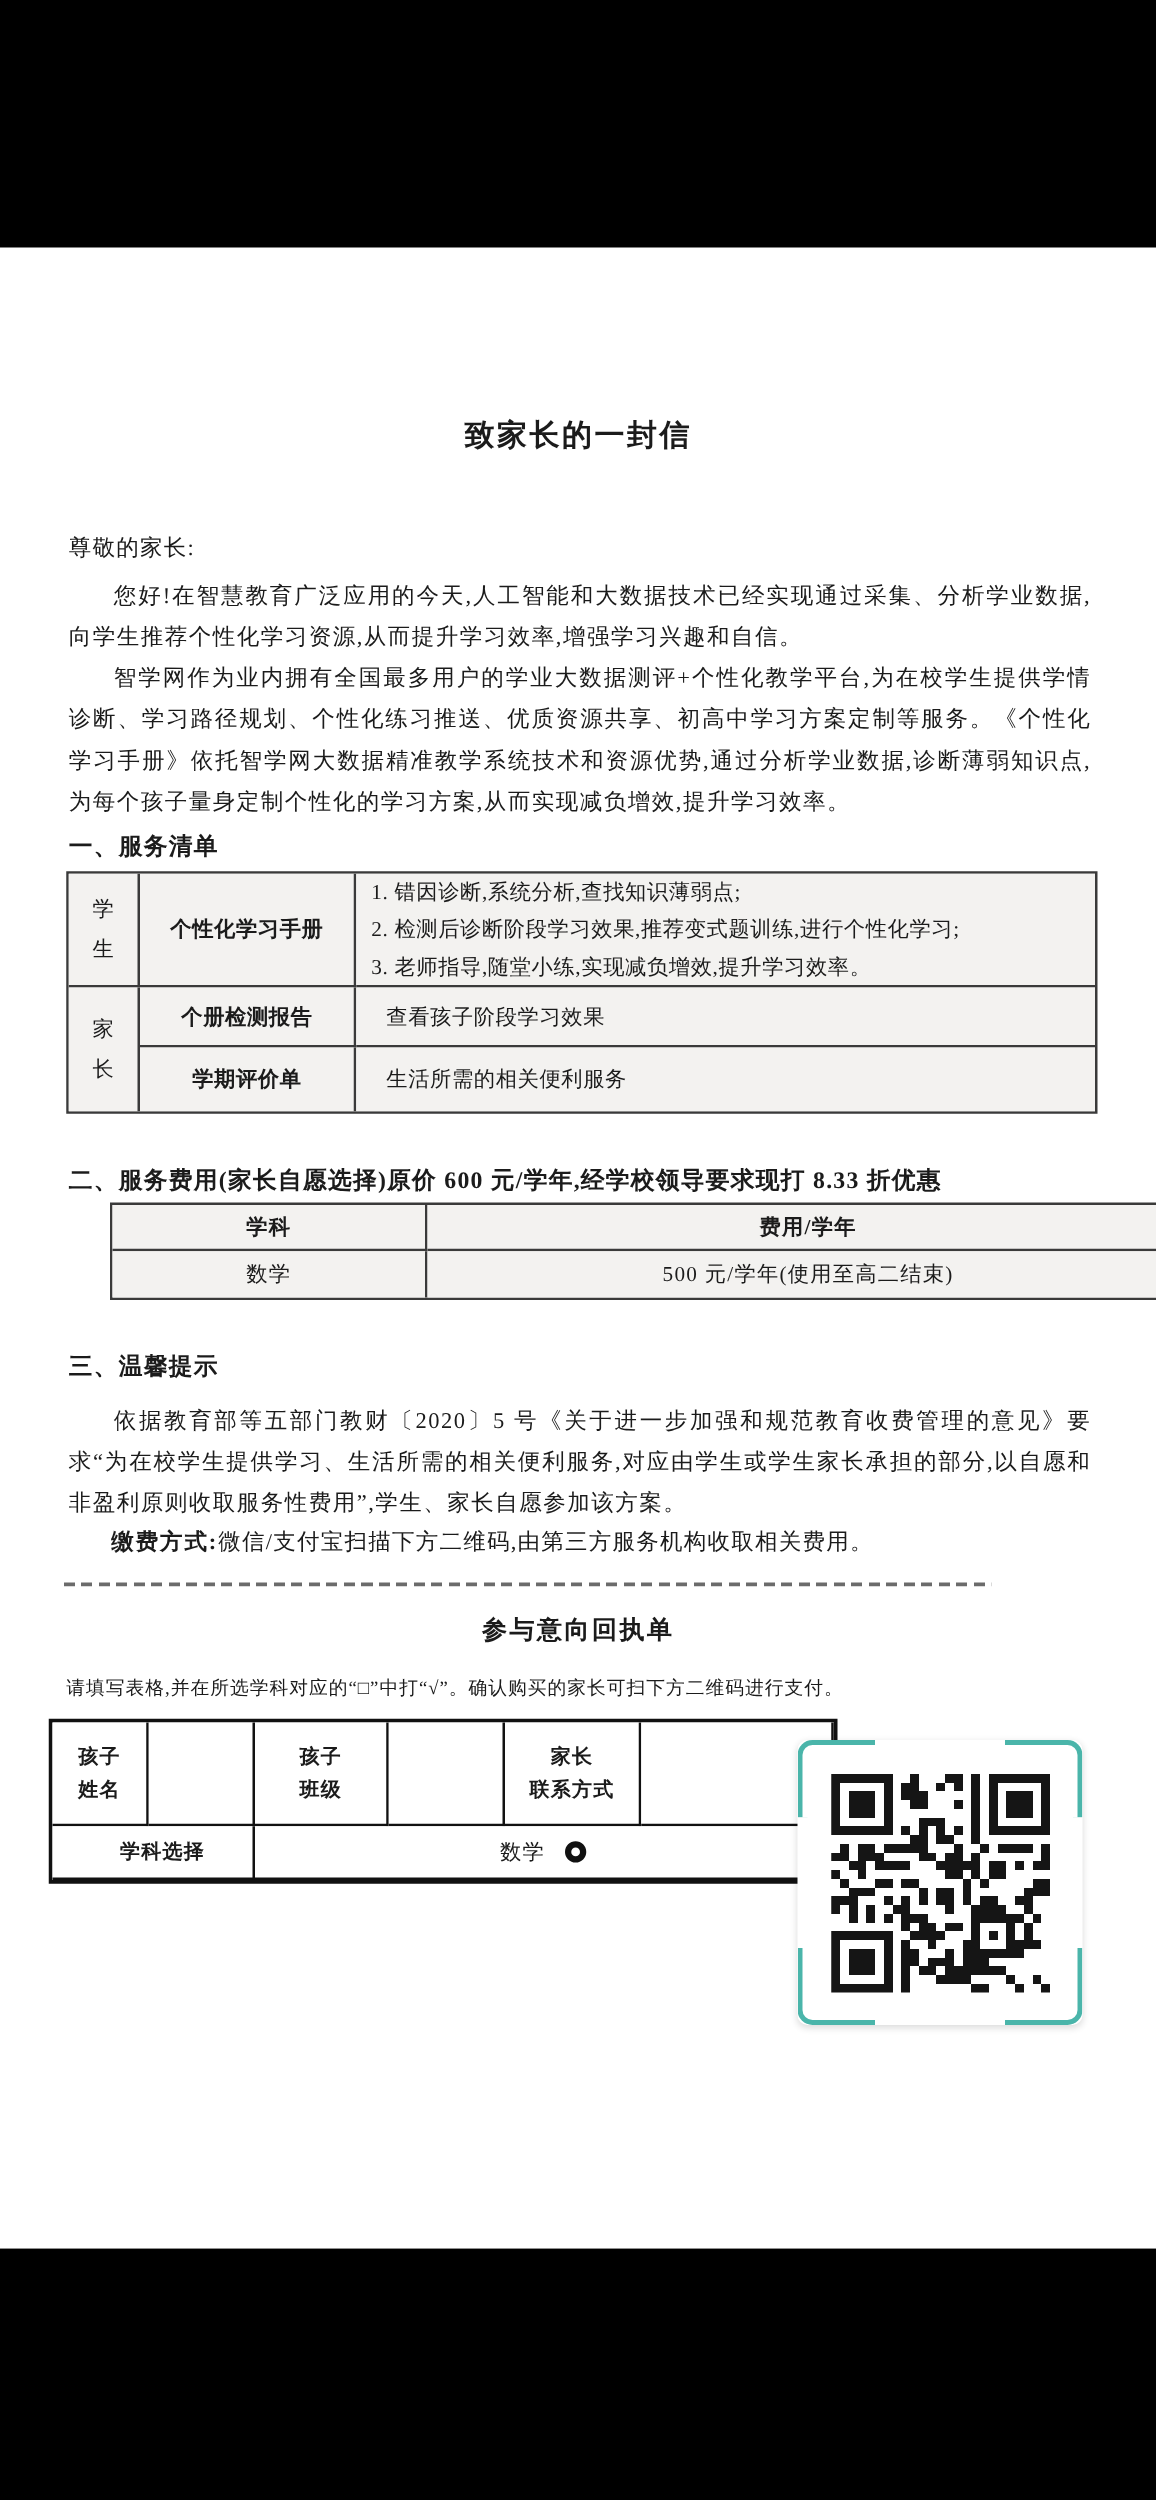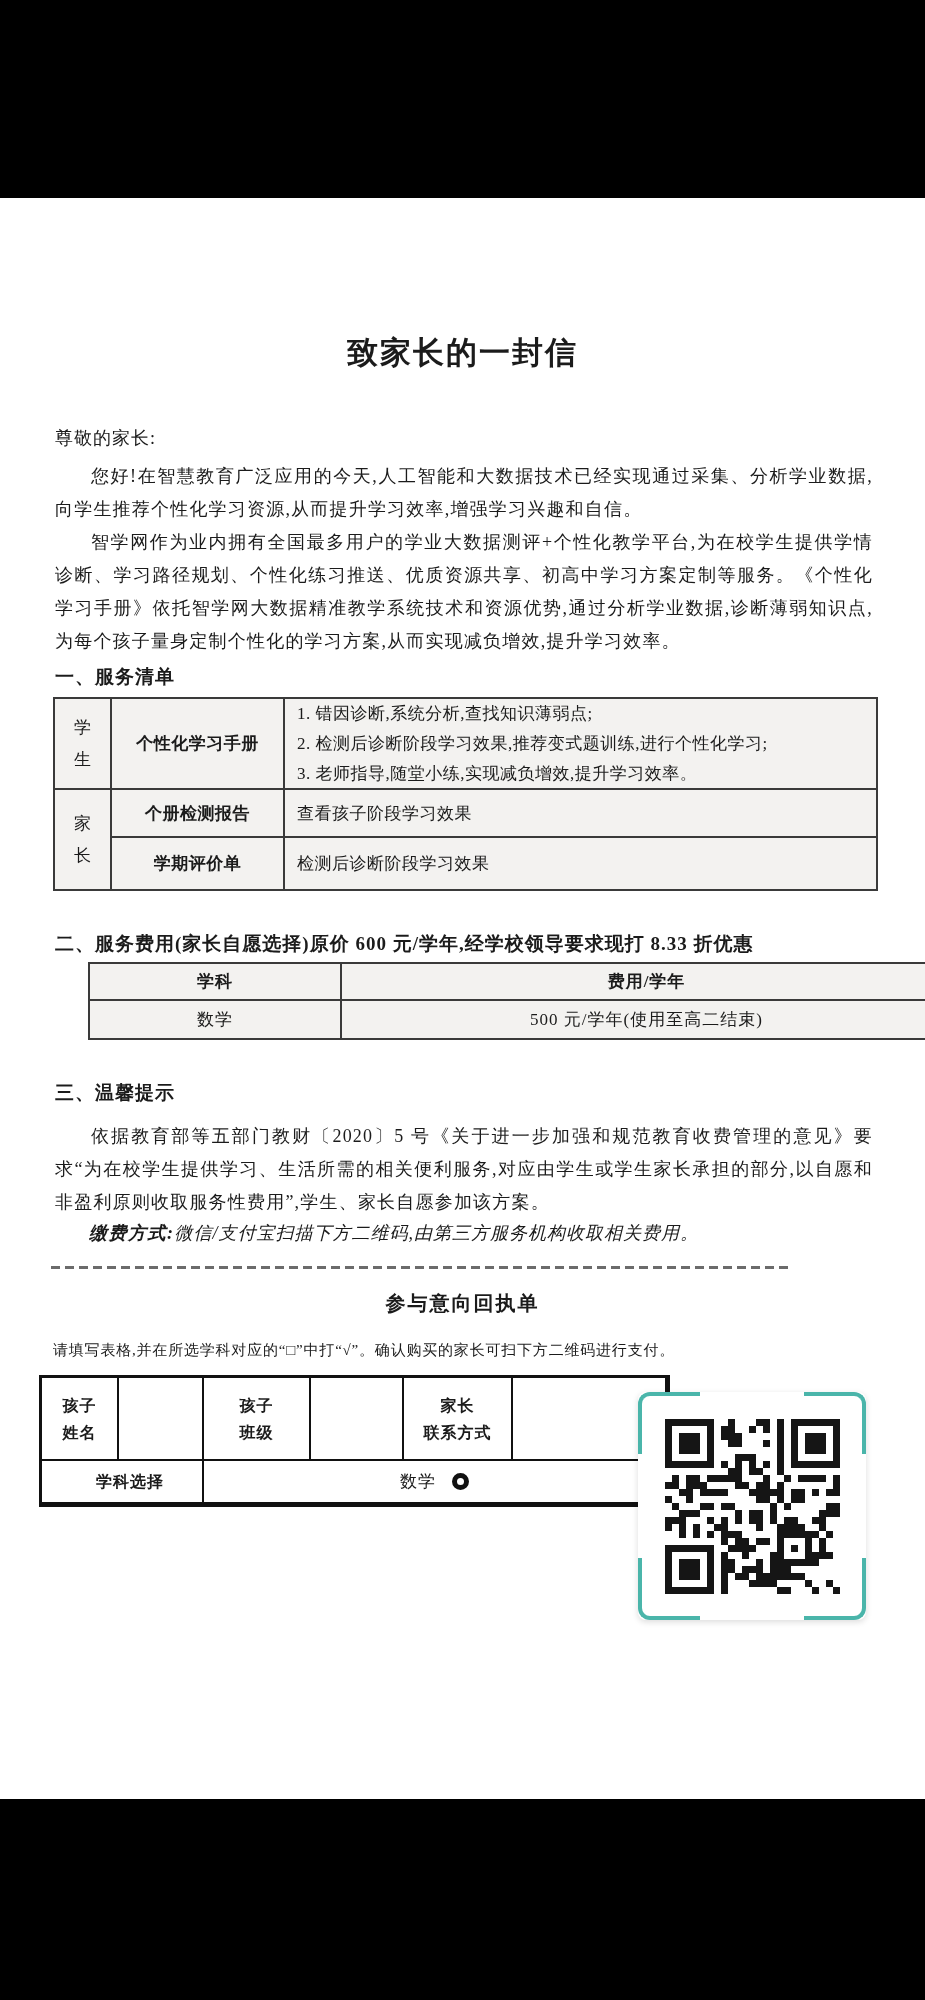--- a/index.html
+++ b/index.html
@@ -4,46 +4,46 @@
 <style>
   html,body{margin:0;padding:0;background:#000;}
   .screen{position:relative;width:925px;height:2000px;background:#000;overflow:hidden;
           font-family:"Liberation Serif","DejaVu Serif",serif;color:#1b1b1b;}
   .letterbox{position:absolute;left:0;width:925px;background:#000;}
   .lb-top{top:0;height:198px;}
   .lb-bottom{top:1799px;height:201px;}
   .page{position:absolute;left:0;top:198px;width:925px;height:1601px;background:#ffffff;}
   .abs{position:absolute;}
 
-  .title{top:134px;left:0;width:925px;text-align:center;font-size:31px;font-weight:700;letter-spacing:2px;}
+  .title{top:134px;left:0;width:925px;text-align:center;font-size:24px;font-weight:700;letter-spacing:2px;}
   .salutation{top:228px;left:55px;font-size:18px;letter-spacing:1px;}
   .para{left:55px;width:818px;font-size:18px;line-height:33px;letter-spacing:1.2px;
         text-align:justify;text-indent:2em;}
   .para1{top:262px;}
   .para2{top:328px;}
   .sec-heading{left:55px;font-size:19px;font-weight:700;letter-spacing:1px;}
   .h1{top:466px;}
   .h2{top:733px;width:820px;}
   .h3{top:882px;}
   .para3{top:922px;}
-  .payline{top:1023px;left:55px;width:818px;font-size:18px;letter-spacing:1px;padding-left:34px;box-sizing:border-box;font-style:italic;}
+  .payline{top:1023px;left:55px;width:818px;font-size:18px;letter-spacing:1px;padding-left:34px;box-sizing:border-box;}
   .payline b{letter-spacing:1.5px;}
 
   
   .grid{display:grid;background:#fff;border:2px solid #3a3a3a;box-sizing:border-box;}
   .cell{border-right:2px solid #3a3a3a;border-bottom:2px solid #3a3a3a;box-sizing:border-box;
         display:flex;align-items:center;justify-content:center;background:#f3f2f0;}
   .cell.last-col{border-right:none;}
   .cell.last-row{border-bottom:none;}
   .t1{top:499px;left:53px;width:825px;grid-template-columns:57px 173px auto;grid-template-rows:91px 48px 51px;}
   .t1 .role{font-size:17px;line-height:32px;white-space:pre-line;text-align:center;}
   .t1 .item{font-size:17px;font-weight:700;letter-spacing:0.5px;}
   .t1 .desc{flex-direction:column;align-items:flex-start;justify-content:center;
             padding-left:12px;font-size:17px;line-height:30px;letter-spacing:0.5px;}
-  .t1 .desc-single{justify-content:flex-start;padding-left:12px;font-size:17px;letter-spacing:0.5px;}
+  .t1 .desc-single{justify-content:flex-start;padding-left:24px;font-size:17px;letter-spacing:0.5px;}
   .role-parent{grid-row:span 2;}
 
   
   .t2{top:764px;left:88px;width:865px;grid-template-columns:252px auto;grid-template-rows:37px 37px;}
   .t2 .hc{font-size:17px;font-weight:700;letter-spacing:1px;}
   .t2 .dc{font-size:17px;letter-spacing:1px;}
 
   
   .dashes{top:1068px;left:51px;width:742px;height:3px;
           background:repeating-linear-gradient(90deg,#6b6b6b 0 9px,transparent 9px 14px);}
@@ -92,21 +92,21 @@
       <div class="cell desc last-col">
         <div>1. 错因诊断,系统分析,查找知识薄弱点;</div>
         <div>2. 检测后诊断阶段学习效果,推荐变式题训练,进行个性化学习;</div>
         <div>3. 老师指导,随堂小练,实现减负增效,提升学习效率。</div>
       </div>
       <div class="cell role role-parent last-row">家
 长</div>
       <div class="cell item">个册检测报告</div>
       <div class="cell desc-single last-col">查看孩子阶段学习效果</div>
       <div class="cell item last-row">学期评价单</div>
-      <div class="cell desc-single last-col last-row">检测后诊断阶段学习效果</div>
+      <div class="cell desc-single last-col last-row">生活所需的相关便利服务</div>
     </div>
 
     <div class="abs sec-heading h2">二、服务费用(家长自愿选择)原价 600 元/学年,经学校领导要求现打 8.33 折优惠</div>
 
     <div class="abs grid t2">
       <div class="cell hc">学科</div>
       <div class="cell hc last-col">费用/学年</div>
       <div class="cell dc last-row">数学</div>
       <div class="cell dc last-col last-row">500 元/学年(使用至高二结束)</div>
     </div>

